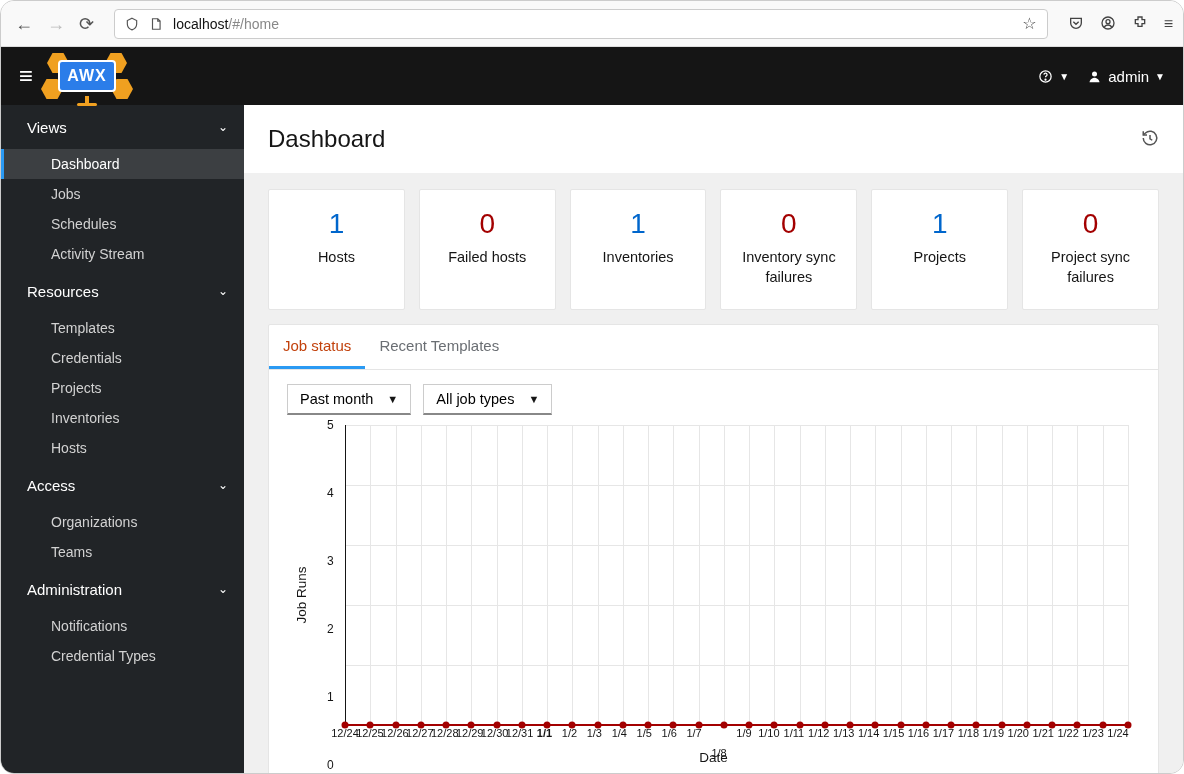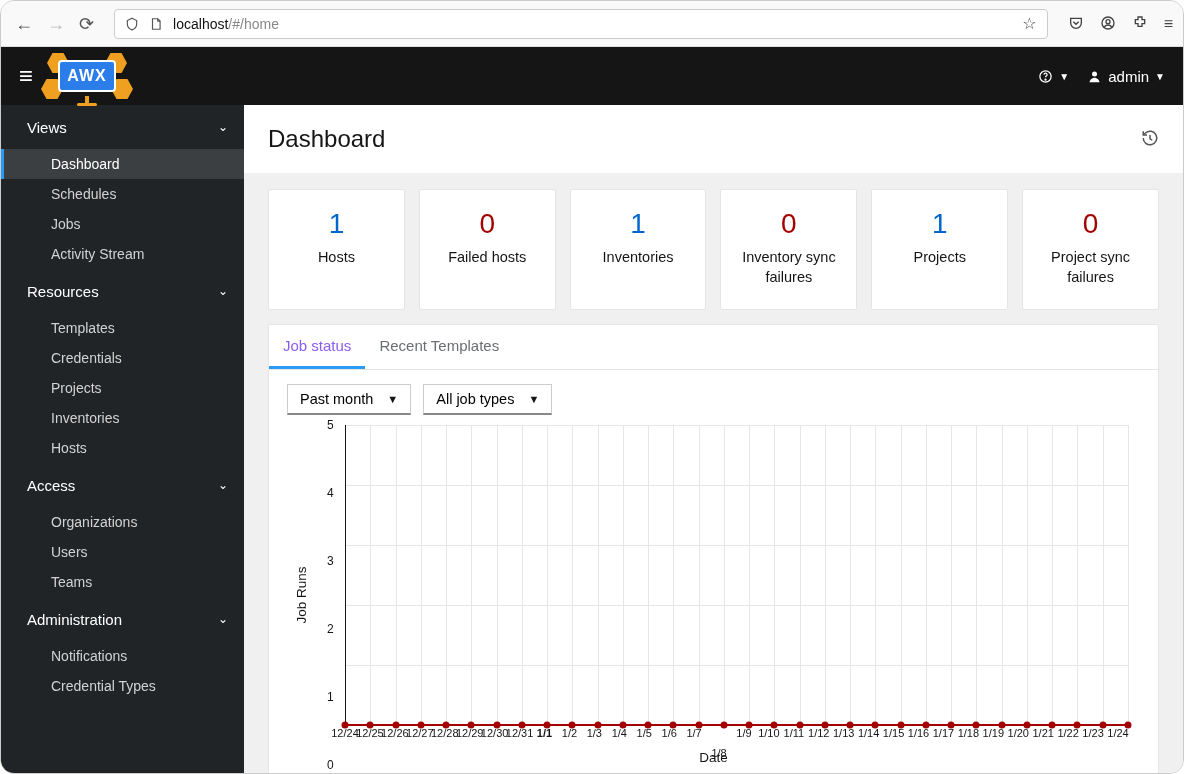--- a/index.html
+++ b/index.html
@@ -101,21 +101,21 @@
   .card .num { font-size:28px; font-weight:300; }
   .card .num.blue { color:#0066cc; }
   .card .num.red { color:#a30000; }
   .card .lbl { margin-top:8px; font-size:14.5px; color:#151515; line-height:1.35;}
 
   .panel {
     margin:8px 24px 24px 24px; background:#fff; border:1px solid #e5e5e5; border-radius:2px;
   }
   .tabs { display:flex; border-bottom:1px solid #e5e5e5; font-size:15px;}
   .tab { padding:12px 14px; color:#6a6e73; cursor:pointer;}
-  .tab.active { color:#8b5cf6; border-bottom:3px solid #2b9af3;}
+  .tab.active { color:#c2410c; border-bottom:3px solid #2b9af3;}
   .controls { display:flex; gap:12px; padding:14px 18px 6px 18px;}
   .select {
     border:1px solid #ccc; border-bottom:2px solid #888; padding:6px 12px; font-size:14.5px; display:flex; align-items:center; gap:14px; cursor:pointer; background:#fff;
   }
   .select .caret-down { color:#151515; font-size:11px;}
   .chart-wrap { padding:4px 20px 24px 20px;}
   .chart { position:relative; height:340px; }
   .y-title { position:absolute; left:-6px; top:50%; transform:translate(-10px,-50%) rotate(-90deg); font-size:13.5px; color:#151515; transform-origin:center; }
   .plot { position:absolute; left:56px; right:10px; top:0; bottom:40px; border-left:none; }
   .grid-h { position:absolute; left:0; right:0; height:1px; background:#e6e6e6;}
@@ -202,38 +202,37 @@
   </div>
 </div>
 
 <div class="app-body">
   <div class="sidebar" id="sidebar">
       <div class="side-header">
         <span>Views</span>
         <span class="chev">⌄</span>
       </div>
       <div class="side-item active">Dashboard</div>
+      <div class="side-item">Jobs</div>
       <div class="side-item">Schedules</div>
-      <div class="side-item">Jobs</div>
       <div class="side-item">Activity Stream</div>
       <div class="side-header">
         <span>Resources</span>
         <span class="chev">⌄</span>
       </div>
       <div class="side-item">Templates</div>
       <div class="side-item">Credentials</div>
       <div class="side-item">Projects</div>
       <div class="side-item">Inventories</div>
       <div class="side-item">Hosts</div>
       <div class="side-header">
         <span>Access</span>
         <span class="chev">⌄</span>
       </div>
       <div class="side-item">Organizations</div>
-      <div class="side-item">Users</div>
       <div class="side-item">Teams</div>
       <div class="side-header">
         <span>Administration</span>
         <span class="chev">⌄</span>
       </div>
       <div class="side-item">Notifications</div>
       <div class="side-item">Credential Types</div>
     </div>
   <div class="main">
     <div class="page-header">

